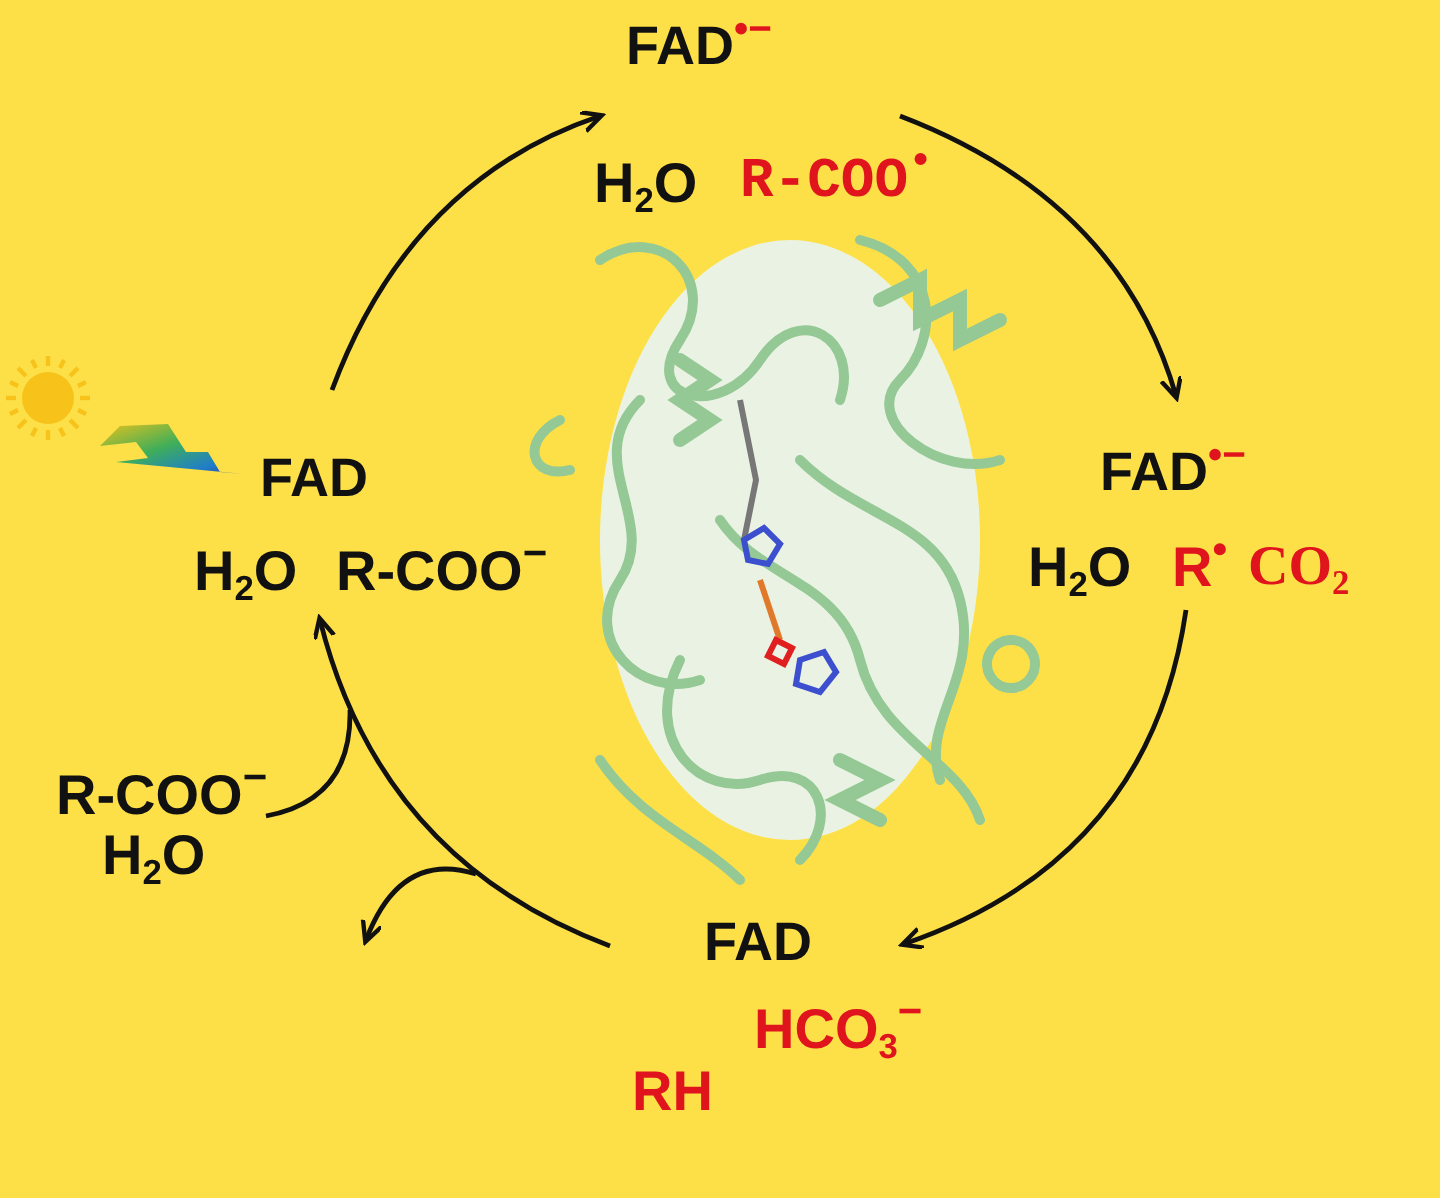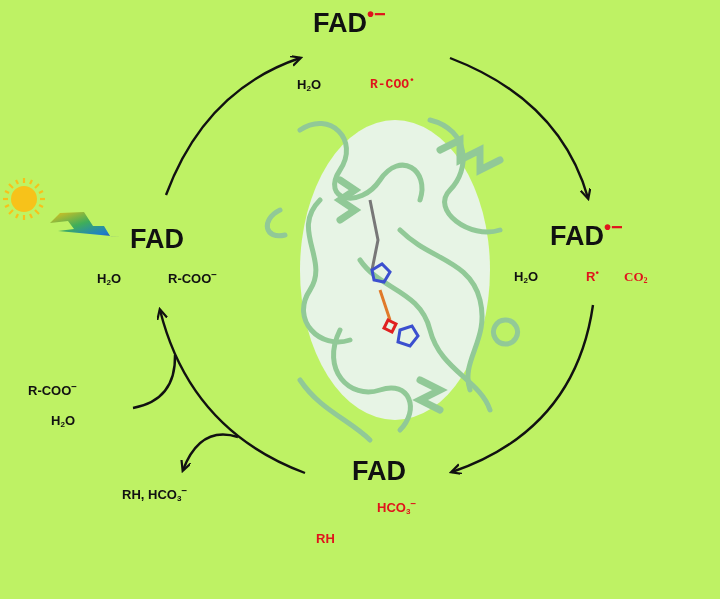--- a/index.html
+++ b/index.html
@@ -1,20 +1,20 @@
 <!DOCTYPE html>
 <html><head>
 <meta charset="utf-8">
 <style>
   html, body { margin:0; padding:0; background:#ffffff; }
-  #stage { position:relative; width:720px; height:599px; overflow:hidden; background:#bef264; font-family:"Liberation Sans", sans-serif; font-weight:bold; }
+  #stage { position:relative; width:720px; height:599px; overflow:hidden; background:#fde047; font-family:"Liberation Sans", sans-serif; font-weight:bold; }
   svg.layer { position:absolute; left:0; top:0; }
   .lbl { position:absolute; white-space:nowrap; line-height:1; }
   .big { font-size:27px; color:#111; }
-  .sm { font-size:13px; color:#111; }
+  .sm { font-size:28px; color:#111; }
   .red { color:#e0141c; }
   sub { font-size:0.62em; vertical-align:-0.28em; line-height:0; }
   sup { font-size:0.75em; vertical-align:0.55em; line-height:0; }
   .rad { color:#e0141c; }
 </style>
 </head>
 <body>
 
 <div id="stage">
 
@@ -134,17 +134,14 @@
     <span>R-COO</span><sup>−</sup>
   </div>
 
   <div class="lbl sm" style="left:28px;top:384px;">
     <span>R-COO</span><sup>−</sup>
   </div>
   <div class="lbl sm" style="left:51px;top:414px;">
     <span>H</span><sub>2</sub><span>O</span>
   </div>
 
-  <div class="lbl sm" style="left:122px;top:488px;">
-    <span>RH, HCO</span><sub>3</sub><sup>−</sup>
-  </div>
 
 </div>
 
 </body></html>

